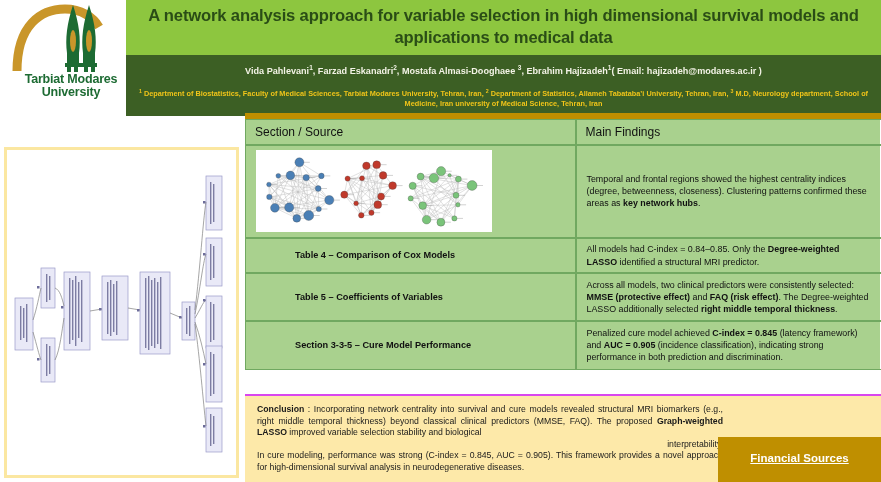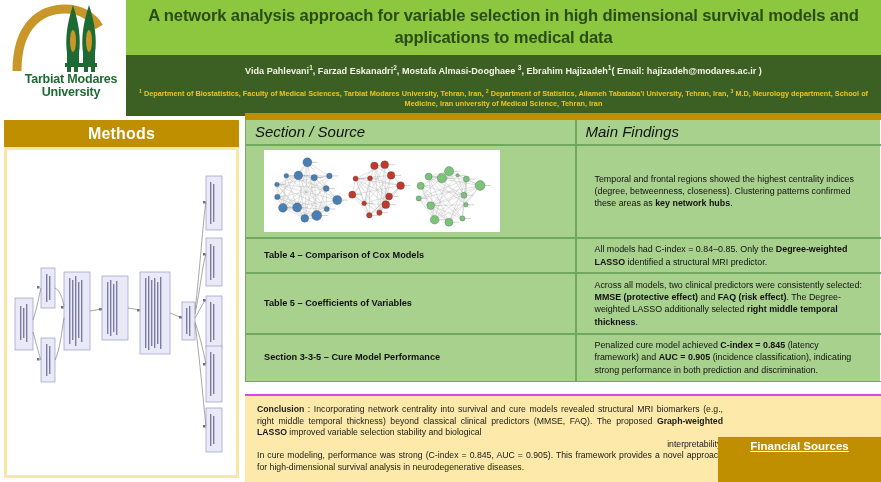--- a/index.html
+++ b/index.html
@@ -86,27 +86,27 @@
   #gold-strip { height: 6px; background: #bf8f00; width: 636px; }
 
   table#findings {
     border-collapse: collapse; width: 636px; table-layout: fixed;
     background: #a9d18e;
   }
   table#findings td, table#findings th {
     border: 1px solid #ffffff;
     outline: 1px solid #70a860;
     vertical-align: middle; text-align: left;
-    padding: 5px 18px;
+    padding: 5px 10px;
     font-size: 8.9px; color: #111111; line-height: 12.3px;
   }
-  table#findings th { font-weight: normal; font-size: 15px; padding: 6px 9px; font-style: italic; }
+  table#findings th { font-weight: normal; font-size: 12px; padding: 6px 9px; }
   .col-a { width: 305px; }
   .col-b { width: 281px; }
-  .sec-label { font-weight: bold; font-size: 9.2px; }
+  .sec-label { font-weight: bold; font-size: 9.2px; margin-left: 39px; }
   .bold { font-weight: bold; }
 
   #netimg-cell { padding: 4px 4px 4px 9px; vertical-align: top; }
   #network-image {
     width: 236px; height: 82px; background: #ffffff;
     position: relative; overflow: hidden;
   }
 
   
   #conclusion {
@@ -123,21 +123,21 @@
     text-align: right; width: 466px;
   }
   #conclusion-p2 {
     font-size: 8.7px; line-height: 11.6px; color: #1a1a1a;
     text-align: justify; width: 466px; margin-top: 0px;
   }
 
   #financial-box {
     position: absolute; left: 718px; top: 437px; width: 163px; height: 45px;
     background: #bf8f00; color: #ffffff;
-    text-align: center; padding-top: 2px;
+    text-align: center; padding-top: 14px;
   }
   #financial-title {
     font-size: 11.5px; font-weight: bold; text-decoration: underline;
     line-height: 14px;
   }
   #financial-body { font-size: 10px; line-height: 13px; margin-top: 5px; }
 </style>
 </head>
 <body>
 
@@ -179,23 +179,20 @@
         <div id="title-text">A network analysis approach for variable selection in high dimensional survival models and applications to medical data</div>
       </div>
       <div id="authors-bar">
         <div id="authors-text">Vida Pahlevani<sup>1</sup>, Farzad Eskanadri<sup>2</sup>, Mostafa Almasi-Dooghaee <sup>3</sup>, Ebrahim Hajizadeh<sup>1</sup>( Email: hajizadeh@modares.ac.ir )</div>
         <div id="affil-text"><sup>1</sup> Department of Biostatistics, Faculty of Medical Sciences, Tarbiat Modares University, Tehran, Iran, <sup>2</sup> Department of Statistics, Allameh Tabataba’i University, Tehran, Iran, <sup>3</sup> M.D, Neurology department, School of Medicine, Iran university of Medical Science, Tehran, Iran</div>
       </div>
     </div>
   </div>
 
   <div id="left-col">
-    <div id="methods-header">
-      <span id="methods-title">Methods</span>
-    </div>
     <div id="methods-body">
 
       <svg id="flowchart" viewBox="0 0 229 325" xmlns="http://www.w3.org/2000/svg">
         <g stroke="#9a9ac8" fill="#e9e9f7" stroke-width="0.7">
 
           <rect x="8" y="148" width="18" height="52"></rect>
           <rect x="34" y="118" width="14" height="40"></rect>
           <rect x="34" y="188" width="14" height="44"></rect>
           <rect x="57" y="122" width="26" height="78"></rect>
           <rect x="95" y="126" width="26" height="64"></rect>

